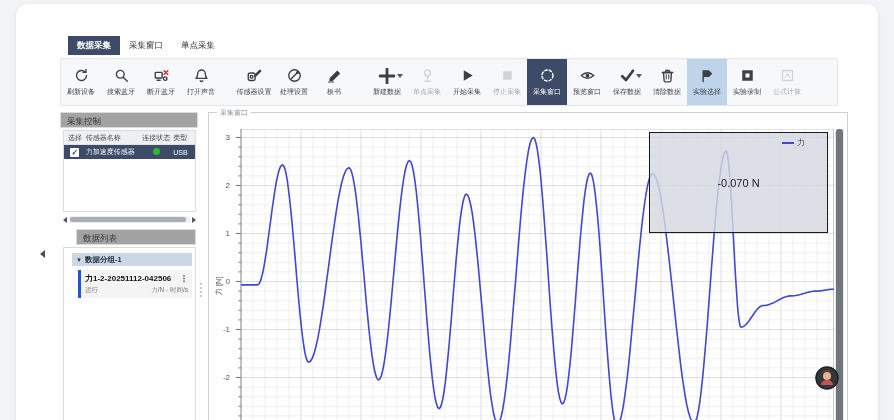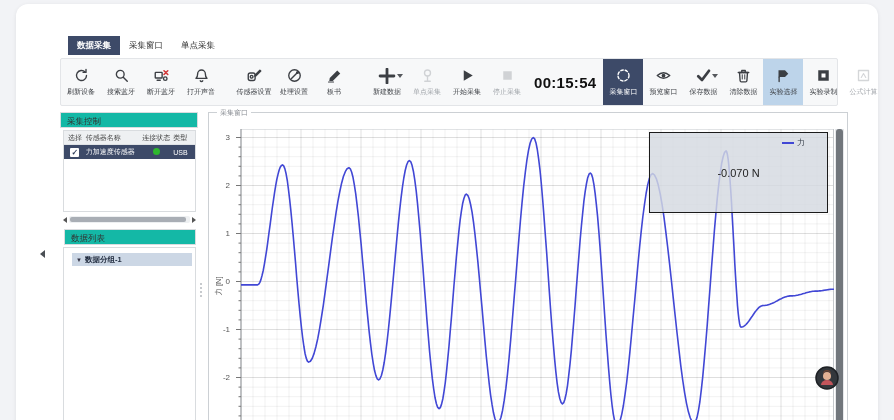--- a/index.html
+++ b/index.html
@@ -21,38 +21,38 @@
   .tb-item.disabled{color:#a2a6ab;}
   .tb-item.disabled svg{opacity:.45;}
   .tb-item.active{background:var(--navy);color:#fff;}
   .tb-item.highlighted{background:var(--hl);}
   .tb-timer{display:flex;align-items:center;justify-content:center;font-size:15px;font-weight:bold;
     color:#111;padding:0 7px;letter-spacing:.3px;flex-shrink:0;}
   .caret{position:absolute;right:-7px;top:6px;width:0;height:0;border-left:3px solid transparent;
     border-right:3px solid transparent;border-top:4px solid #55585d;}
   
   .lpanel{position:absolute;left:60px;top:112px;width:138px;bottom:0;}
-  .sec-head{height:16px;line-height:16px;background:#14b8a6;border:1px solid #d9dcdf;
+  .sec-head{height:16px;line-height:16px;background:#a3a3a3;border:1px solid #d9dcdf;
     font-size:8.5px;color:#333;padding-left:6px;box-sizing:border-box;}
   .table-box{position:absolute;left:3px;right:2px;top:18px;height:82px;border:1px solid #d9dcdf;
     background:#fff;box-sizing:border-box;overflow:hidden;}
   .trow{display:flex;align-items:center;font-size:7px;}
   .thead{height:13px;background:#eef0f2;color:#444;border-bottom:1px solid #dfe2e5;}
   .tdata{height:14px;background:var(--navy);color:#fff;}
   .c0{width:22px;text-align:center;}.c1{width:54px;}.c2{width:34px;text-align:center;}.c3{width:22px;}
   .cbx{display:inline-block;width:9px;height:9px;background:#fff;border-radius:1px;color:#2c3document;
     color:#2c3a58;font-size:8px;line-height:9px;font-weight:bold;}
   .dot{display:inline-block;width:7px;height:7px;border-radius:50%;background:var(--green);}
   .hscroll{position:absolute;left:3px;right:2px;top:103px;height:9px;display:flex;align-items:center;gap:2px;}
   .harrow{width:0;height:0;border-top:3px solid transparent;border-bottom:3px solid transparent;}
   .harrow.left{border-right:4px solid #555;}
   .harrow.right{border-left:4px solid #555;}
   .htrack{flex:1;height:7px;background:#eef0f2;border-radius:2px;position:relative;}
   .hthumb{position:absolute;left:1px;right:4px;top:1px;bottom:1px;background:#a9aeb5;border-radius:2px;}
-  .dl-head{position:absolute;left:4px;right:2px;top:117px;}
+  .dl-head{position:absolute;left:16px;right:2px;top:117px;}
   .dl-body{position:absolute;left:3px;right:2px;top:135px;bottom:-2px;border:1px solid #d9dcdf;background:#fff;}
   .grp-row{margin:5px 3px 4px 8px;height:13px;background:#ccd7e5;display:flex;align-items:center;
     gap:3px;padding-left:4px;font-size:7.5px;font-weight:bold;color:#1f2a3d;}
   .grp-tri{font-size:6px;color:#334;}
   .dl-item{margin:1px 3px 0 14px;background:#f4f4f5;border-left:3px solid var(--bar);padding:3px 4px 3px 4px;}
   .dl-title-row{display:flex;justify-content:space-between;align-items:center;}
   .dl-title{font-size:8px;font-weight:bold;color:#111;}
   .dl-menu{font-size:8px;color:#333;font-weight:bold;}
   .dl-sub{display:flex;justify-content:space-between;font-size:6.5px;color:#777;margin-top:2px;}
   .collapse-arrow{position:absolute;left:40px;top:250px;width:0;height:0;border-top:4px solid transparent;
@@ -63,21 +63,21 @@
   .chart{position:absolute;left:208px;top:112px;width:640px;height:312px;border:1px solid #ccd0d4;
     background:#fff;box-sizing:border-box;}
   .chart-grp-label{position:absolute;left:8px;top:-5px;background:#fff;padding:0 3px;font-size:7px;color:#8a8e94;}
   .chart-title{position:absolute;left:27px;top:4px;width:598px;text-align:center;font-size:10px;
     font-weight:bold;color:#111;white-space:nowrap;}
   .plot{position:absolute;left:27px;top:16px;width:598px;height:292px;}
   .ytick{position:absolute;left:0;width:24px;text-align:right;padding-right:3px;font-size:8px;
     color:#555;box-sizing:border-box;line-height:10px;}
   .ylabel{position:absolute;left:-5px;top:168px;width:30px;text-align:center;font-size:7.5px;color:#555;
     transform:rotate(-90deg);white-space:nowrap;}
-  .sel-box{position:absolute;left:440px;top:19px;width:179px;height:81px;border:1.5px solid #1b1b1b;
+  .sel-box{position:absolute;left:440px;top:19px;width:179px;height:101px;border:1.5px solid #1b1b1b;
     background:rgba(212,217,224,.82);display:flex;align-items:center;justify-content:center;
     font-size:11px;color:#222;box-sizing:border-box;}
   .legend{position:absolute;left:573px;top:24px;display:flex;align-items:center;gap:3px;}
   .legend .dash{width:12px;height:2px;background:var(--series);}
   .legend .txt{font-size:8px;color:#39404b;}
   .vscroll{position:absolute;left:626px;top:16px;width:9px;height:294px;background:#e6e8eb;}
   .vthumb{position:absolute;left:1px;right:1px;top:0;bottom:0;background:#71767c;border-radius:3px;}
   .avatar{position:absolute;left:815px;top:366px;width:24px;height:24px;z-index:20;}
 </style>
 </head>
@@ -188,21 +188,20 @@
         <span>开始采集</span>
       </div>
       <div class="tb-item disabled">
         <div class="ic">
           <svg width="15" height="15" viewBox="0 0 12 12" fill="none" stroke="currentColor" stroke-width="1.1" stroke-linecap="round" stroke-linejoin="round">
             <rect x="2.6" y="2.6" width="6.8" height="6.8" fill="currentColor" stroke="none"></rect>
           </svg>
         </div>
         <span>停止采集</span>
       </div>
-      <div class="tb-timer">00:15:54</div>
       <div class="tb-item active">
         <div class="ic">
           <svg width="15" height="15" viewBox="0 0 12 12" fill="none" stroke="currentColor" stroke-width="1.1" stroke-linecap="round" stroke-linejoin="round">
             <circle cx="6" cy="6" r="4.4" stroke-dasharray="2 1.6"></circle>
           </svg>
         </div>
         <span>采集窗口</span>
       </div>
       <div class="tb-item">
         <div class="ic">
@@ -282,20 +281,30 @@
       <span class="htrack">
           <span class="hthumb"></span>
         </span>
       <span class="harrow right"></span>
     </div>
     <div class="sec-head dl-head">数据列表</div>
     <div class="dl-body">
       <div class="grp-row">
         <span class="grp-tri">▼</span>
         <span>数据分组-1</span>
+      </div>
+      <div class="dl-item">
+        <div class="dl-title-row">
+          <span class="dl-title">力1-2-20251112-042506</span>
+          <span class="dl-menu">⋮</span>
+        </div>
+        <div class="dl-sub">
+          <span>运行</span>
+          <span>力/N - 时间/s</span>
+        </div>
       </div>
     </div>
   </div>
 
   <div class="collapse-arrow"></div>
   <div class="splitter">
       <i></i>
       <i></i>
       <i></i>
       <i></i>

